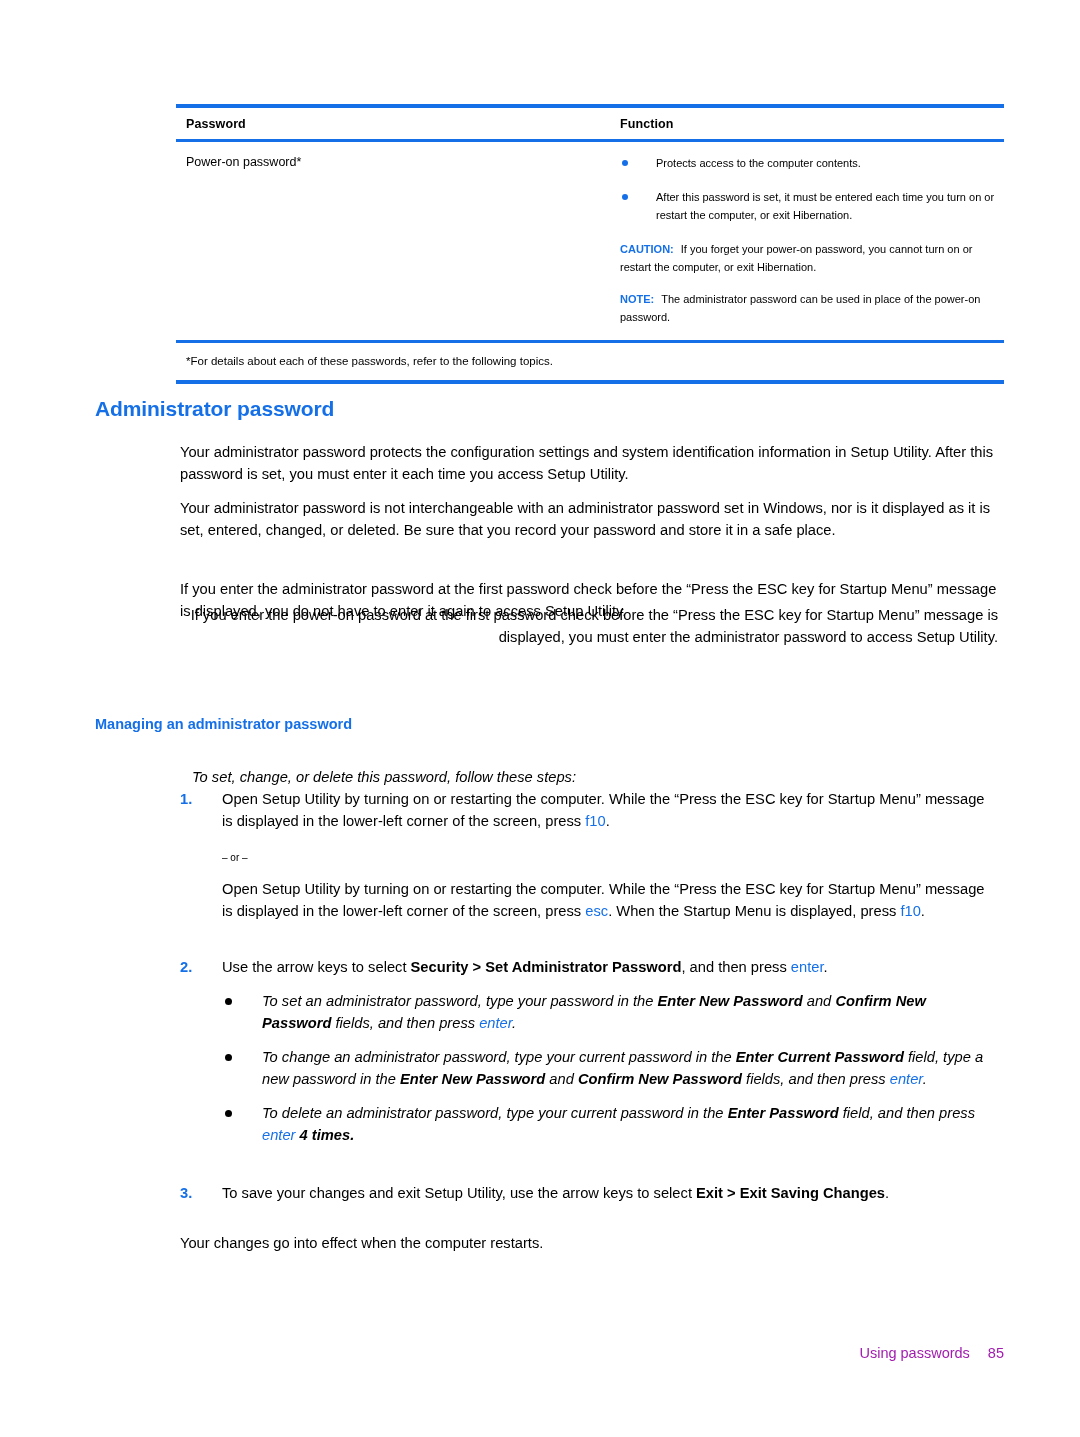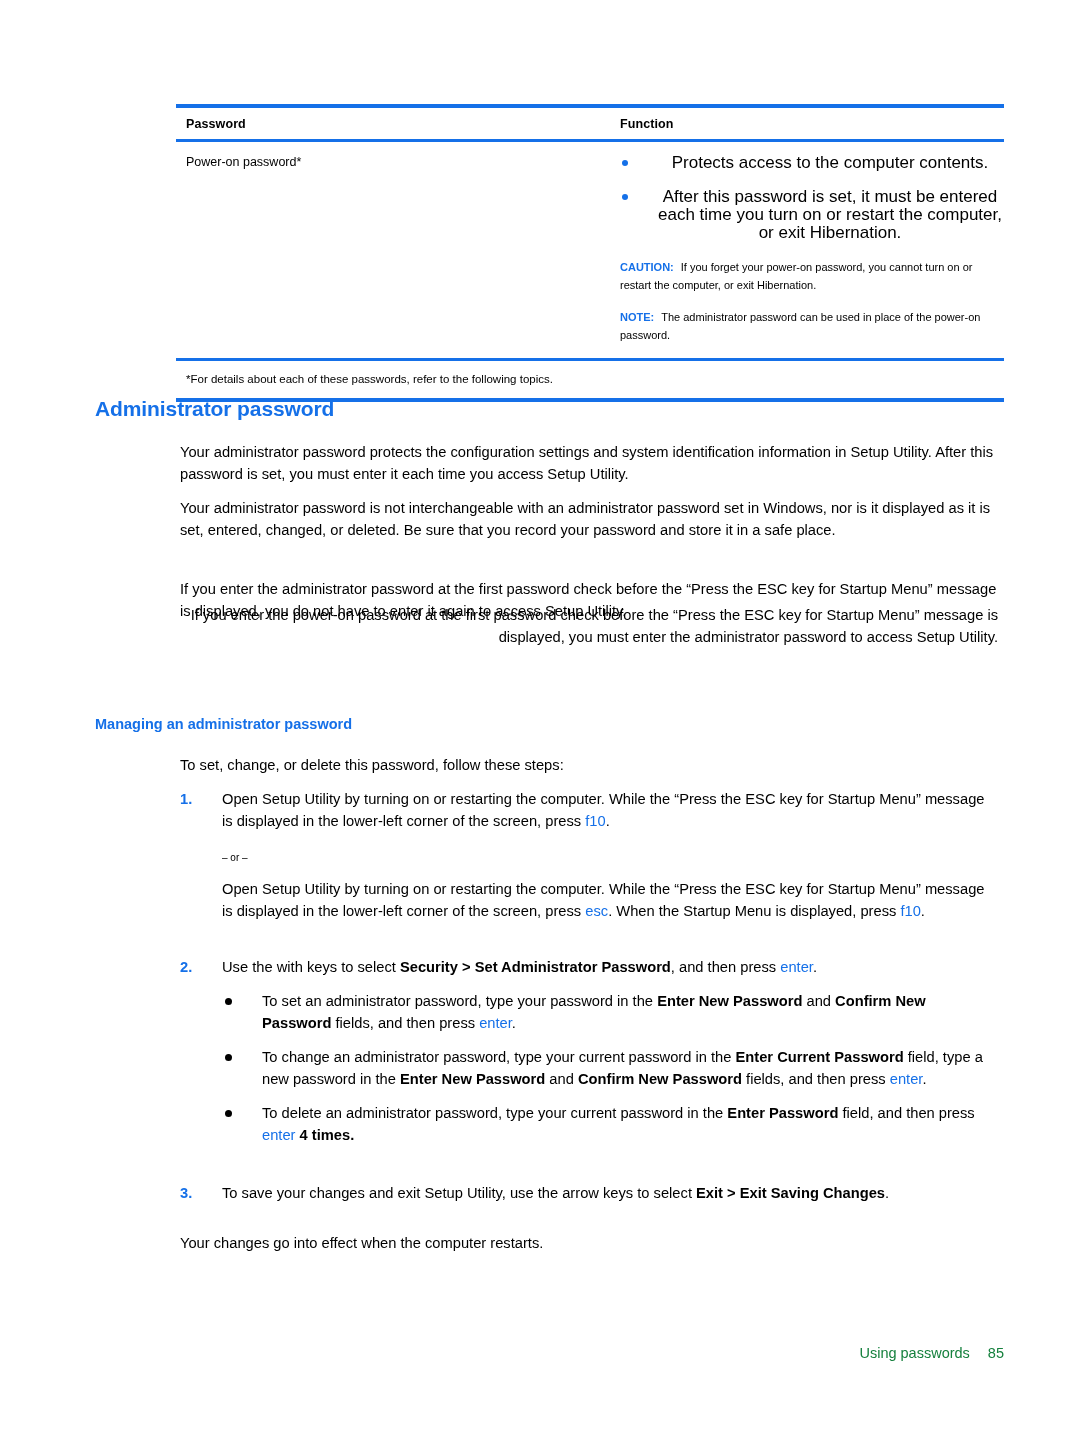--- a/index.html
+++ b/index.html
@@ -63,23 +63,22 @@
 
   ul.fn-list {
     list-style: none;
     margin: 0;
     padding: 0;
   }
   ul.fn-list > li {
     position: relative;
     padding-left: 36px;
     margin-bottom: 16px;
-    font-size: 17px;
+    font-size: 11px;
     line-height: 18px;
-    text-align: center;
   }
   ul.fn-list > li .bullet-blue {
     position: absolute;
     left: 2px;
     top: 6px;
     width: 6px;
     height: 6px;
     background: #1570e8;
     border-radius: 50%;
   }
@@ -170,20 +169,21 @@
   ul.step-bullets {
     position: absolute;
     left: 222px;
     top: 990px;
     width: 776px;
     list-style: none;
     margin: 0;
     padding: 0;
     font-size: 14.7px;
     line-height: 22px;
+    font-style: italic;
   }
   ul.step-bullets > li {
     position: relative;
     padding-left: 40px;
     margin-bottom: 12px;
   }
   ul.step-bullets > li .bullet-black {
     position: absolute;
     left: 3px;
     top: 8px;
@@ -195,21 +195,21 @@
 
   .kb { color: #1570e8; }
   b, .bld { font-weight: bold; }
 
   
   .footer {
     position: absolute;
     right: 76px;
     top: 1345px;
     font-size: 14.5px;
-    color: #15803d;
+    color: #a21caf;
     white-space: nowrap;
   }
   .footer .pg { margin-left: 18px; }
 </style>
 </head>
 <body>
 
 <div class="page">
 
   <div class="table-wrap">
@@ -261,38 +261,38 @@
   <p class="body-block p1" style="margin:0;">Your administrator password protects the configuration settings and system identification information in Setup Utility. After this password is set, you must enter it each time you access Setup Utility.</p>
 
   <p class="body-block p2" style="margin:0;">Your administrator password is not interchangeable with an administrator password set in Windows, nor is it displayed as it is set, entered, changed, or deleted. Be sure that you record your password and store it in a safe place.</p>
 
   <p class="body-block p3" style="margin:0;">If you enter the administrator password at the first password check before the “Press the ESC key for Startup Menu” message is displayed, you do not have to enter it again to access Setup Utility.</p>
 
   <p class="body-block p4" style="margin:0;">If you enter the power-on password at the first password check before the “Press the ESC key for Startup Menu” message is displayed, you must enter the administrator password to access Setup Utility.</p>
 
   <h2 class="sub-title">Managing an administrator password</h2>
 
-  <p class="body-block p-intro" style="margin:0;">To set, change, or delete this password, follow these steps:</p>
+  <p class="body-block p-intro" style="margin:12px;font-style:italic;">To set, change, or delete this password, follow these steps:</p>
 
   <div class="step s1">
     <span class="num">1.</span>
     <span class="stxt"><span>Open Setup Utility by turning on or restarting the computer. While the “Press the ESC key for Startup Menu” message is displayed in the lower-left corner of the screen, press </span><span class="kb">f10</span><span>.</span></span>
   </div>
 
   <div class="step s-or">
     <span class="or-txt">– or –</span>
   </div>
 
   <div class="step s1b">
     <span class="stxt"><span>Open Setup Utility by turning on or restarting the computer. While the “Press the ESC key for Startup Menu” message is displayed in the lower-left corner of the screen, press </span><span class="kb">esc</span><span>. When the Startup Menu is displayed, press </span><span class="kb">f10</span><span>.</span></span>
   </div>
 
   <div class="step s2">
     <span class="num">2.</span>
-    <span class="stxt"><span>Use the with keys to select </span><b>Security &gt; Set Administrator Password</b><span>, and then press </span><span class="kb">enter</span><span>.</span></span>
+    <span class="stxt"><span>Use the arrow keys to select </span><b>Security &gt; Set Administrator Password</b><span>, and then press </span><span class="kb">enter</span><span>.</span></span>
   </div>
 
   <ul class="step-bullets">
     <li>
       <span class="bullet-black"></span><span>To set an administrator password, type your password in the </span><b>Enter New Password</b><span> and </span><b>Confirm New Password</b><span> fields, and then press </span><span class="kb">enter</span><span>.</span>
     </li>
 
     <li>
       <span class="bullet-black"></span><span>To change an administrator password, type your current password in the </span><b>Enter Current Password</b><span> field, type a new password in the </span><b>Enter New Password</b><span> and </span><b>Confirm New Password</b><span> fields, and then press </span><span class="kb">enter</span><span>.</span>
     </li>

